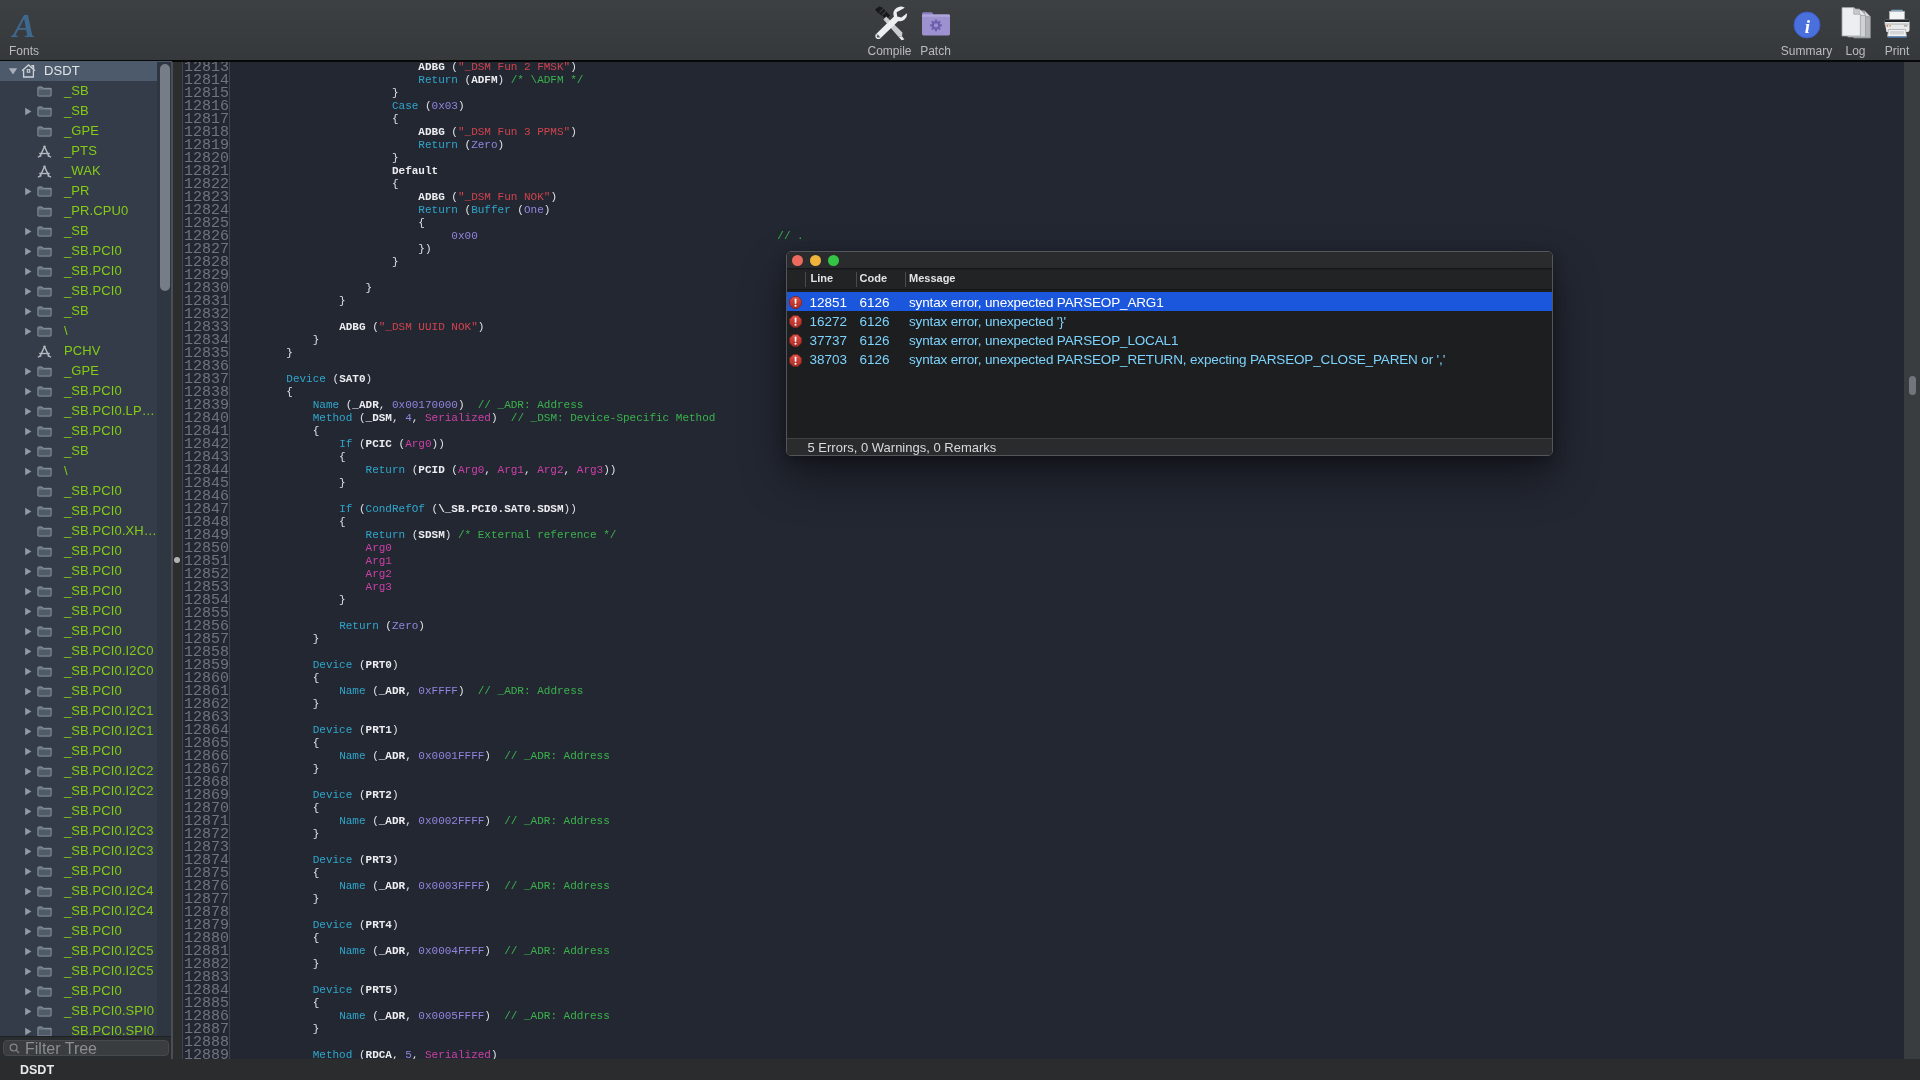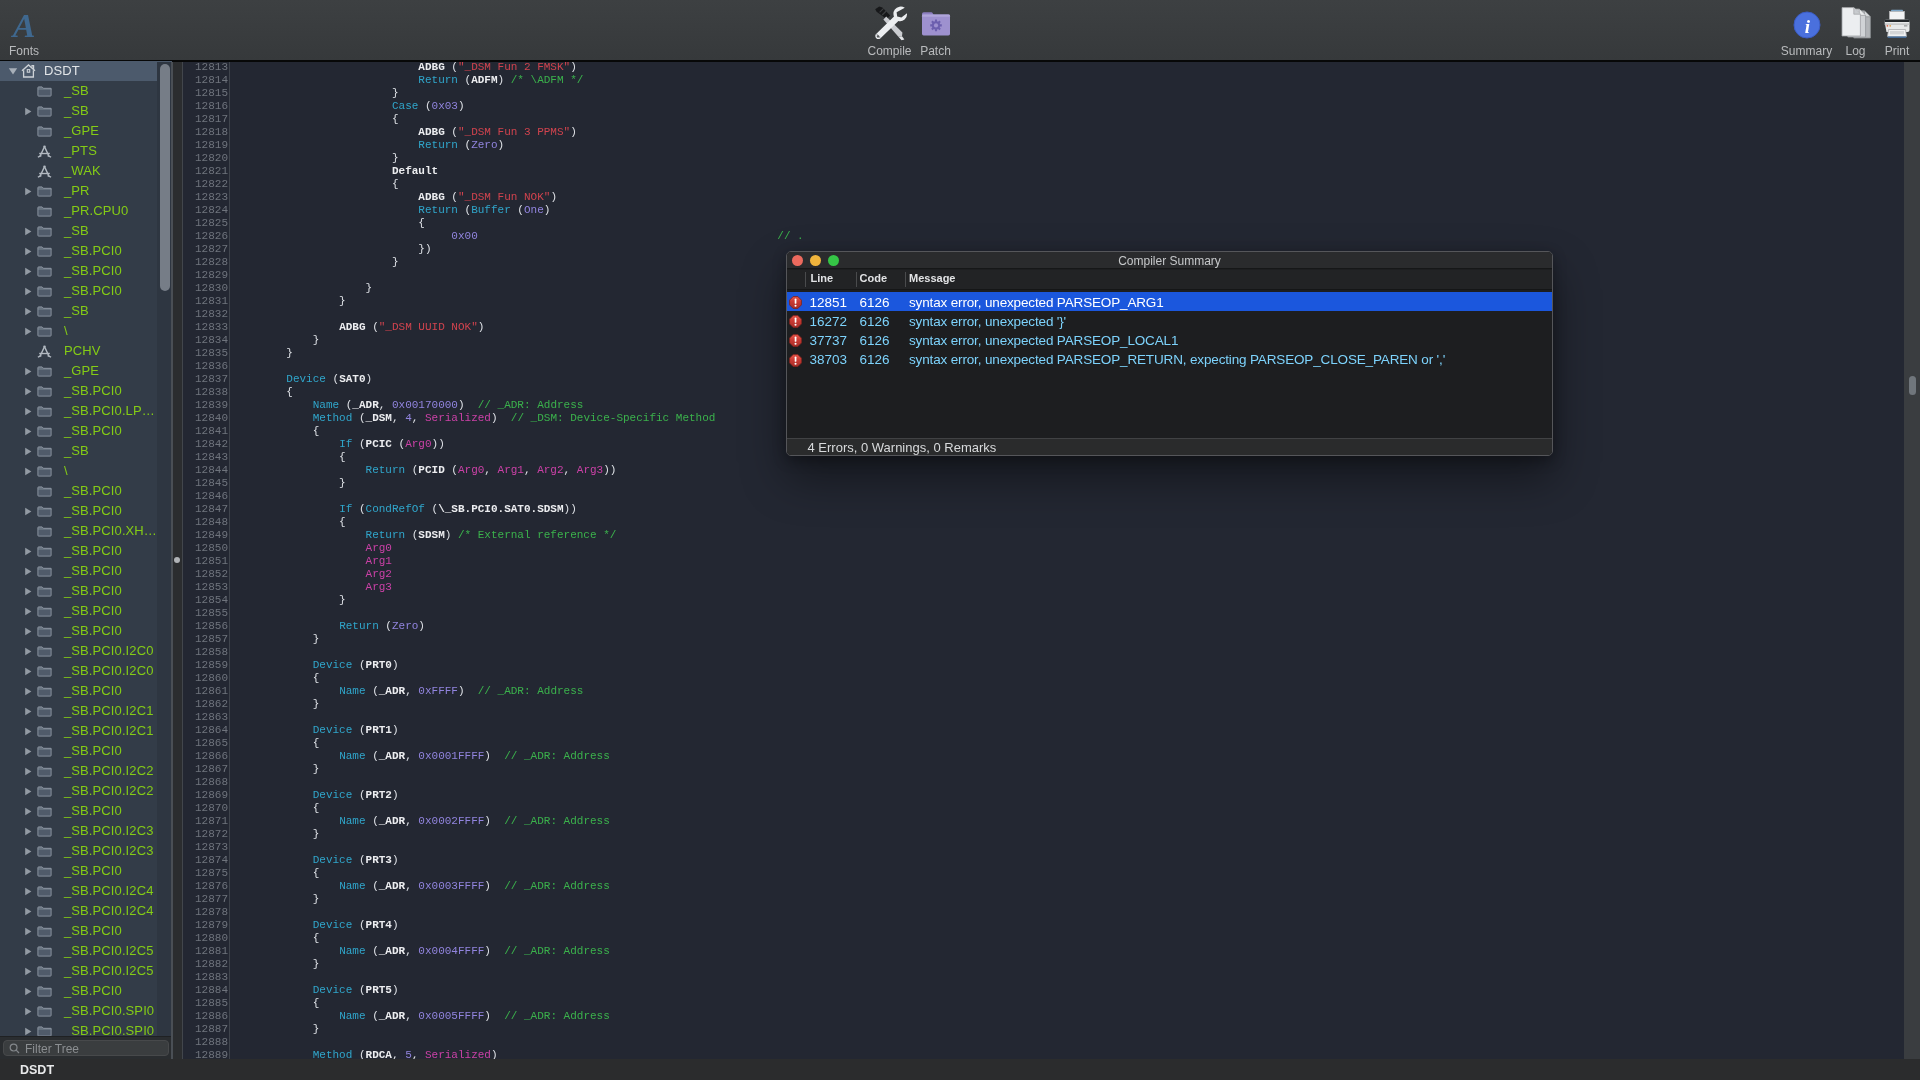--- a/index.html
+++ b/index.html
@@ -20,33 +20,33 @@
 .trow.sel { background:#4c5a6c; }
 .triw { position:absolute; left:24px; top:5.5px; width:8px; height:9px; }
 .triw.dsdtw { left:8px; top:6px; }
 .icw { position:absolute; left:37px; top:4.5px; }
 .icw.home { left:21px; top:3px; }
 .tlab { position:absolute; left:64px; top:0; font-size:13px; color:#84cc16; letter-spacing:0.1px; }
 .tlab.root { left:44px; color:#e2e5e8; }
 #treescroll { position:absolute; left:157px; top:0px; width:15px; height:974px; background:#2e3641; }
 #treethumb { position:absolute; left:3px; top:2px; width:10px; height:227px; border-radius:5px; background:#767d87; }
 #filterbar { position:absolute; left:0; top:974px; width:172px; height:23px; background:#2a2d30; border-top:1px solid #1d1f21; }
-#filterbox { position:absolute; left:3px; top:3px; width:166px; height:16px; background:#3a3d3f; border:1px solid #47494b; border-radius:4px; color:#8b8e91; font-size:12px; line-height:14px; }
+#filterbox { position:absolute; left:3px; top:3px; width:166px; height:16px; background:#3a3d3f; border:1px solid #47494b; border-radius:4px; color:#8b8e91; font-size:16px; line-height:14px; }
 #filterbox .mg { position:absolute; left:5px; top:2px; }
 #filterbox .ph { position:absolute; left:21px; top:1px; }
 
 
 #sideborder { position:absolute; left:171px; top:62px; width:1.5px; height:997px; background:#4a4f55; }
 #splitter { position:absolute; left:172.5px; top:62px; width:10px; height:997px; background:#2b2d2f; border-right:1.5px solid #42464c; }
 #splitdot { position:absolute; left:174px; top:557px; width:6px; height:6px; border-radius:3px; background:#b0b3b6; }
 
 
 #editor { position:absolute; left:184px; top:62px; width:1720px; height:997px; background:#232732; overflow:hidden; }
 #gutter { position:absolute; left:0; top:-1px; width:44px; text-align:right;
-  font-family:"Liberation Mono",monospace; font-size:11px; line-height:13px; color:#6f747d; white-space:pre; }
+  font-family:"Liberation Mono",monospace; font-size:15px; line-height:13px; color:#6f747d; white-space:pre; }
 #gutline { position:absolute; left:44.5px; top:0; width:1.5px; height:997px; background:#3f444c; }
 #code { position:absolute; left:49.5px; top:-1px; font-family:"Liberation Mono",monospace; font-size:11px; line-height:13px; color:#dfe2e7; white-space:pre; }
 #code i, #code b { font-style:normal; }
 #code .k { color:#30a6cb; }
 #code .n { color:#ecedf0; }
 #code .u { color:#9184de; }
 #code .s { color:#d0434e; }
 #code .c { color:#3bb24c; }
 #code .a { color:#cb41a7; }
 #rscroll { position:absolute; left:1904px; top:62px; width:16px; height:997px; background:#3a3d40; }
@@ -1007,21 +1007,20 @@
 
 <div id="bottombar">
       <div class="doc">DSDT</div>
     </div>
 
 <div id="cwin">
   <div id="ctitle">
     <div class="tl" style="left:5.4px; background:#ec6a5e;"></div>
     <div class="tl" style="left:23.2px; background:#f0b43c;"></div>
     <div class="tl" style="left:41.2px; background:#35c546;"></div>
-    <div class="t">Compiler Summary</div>
   </div>
   <div id="cheader">
     <div class="vl" style="left:18px;"></div>
     <div class="h" style="left:23.5px;">Line</div>
     <div class="vl" style="left:68.5px;"></div>
     <div class="h" style="left:72.5px;">Code</div>
     <div class="vl" style="left:117.5px;"></div>
     <div class="h" style="left:122px;">Message</div>
   </div>
   <div class="crow sel" style="top:40px;">
@@ -1094,17 +1093,17 @@
 <path d="M4.1 0.6 L8.9 0.6 L12.4 4.1 L12.4 8.9 L8.9 12.4 L4.1 12.4 L0.6 8.9 L0.6 4.1 Z" fill="url(#eg)" stroke="#7e2520" stroke-width="0.9"></path>
 <rect x="5.7" y="2.5" width="1.7" height="5.3" rx="0.85" fill="#fff"></rect>
 <circle cx="6.55" cy="9.8" r="1.05" fill="#fff"></circle>
 </svg>
         </span>
         <span class="c1">38703</span>
         <span class="c2">6126</span>
         <span class="c3">syntax error, unexpected PARSEOP_RETURN, expecting PARSEOP_CLOSE_PAREN or ','</span>
       </div>
   <div id="cfoot">
-        <div class="t">4 Errors, 0 Warnings, 0 Remarks</div>
+        <div class="t">5 Errors, 0 Warnings, 0 Remarks</div>
       </div>
 </div>
 
 </div>
 
 </body></html>

